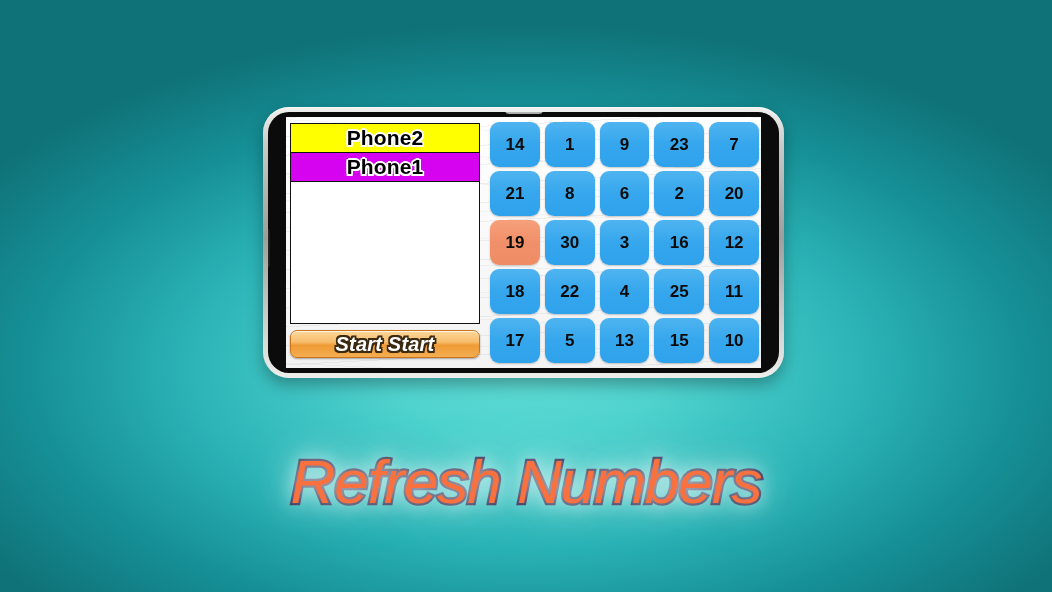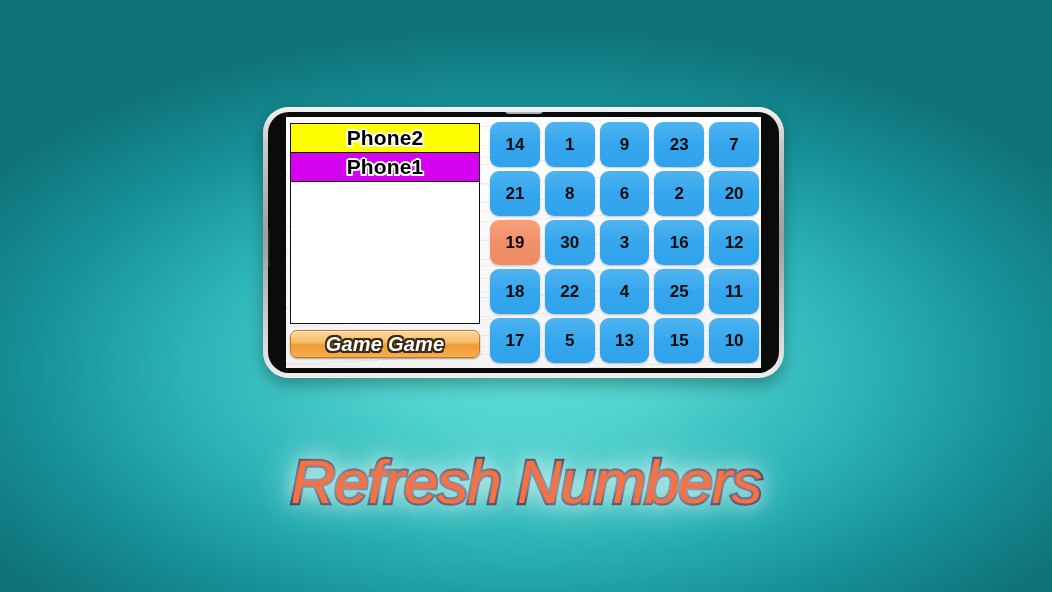--- a/index.html
+++ b/index.html
@@ -186,21 +186,21 @@
           </div>
 
           <div class="player-band" id="band-phone1" style="background: rgb(214, 3, 240);">
             <span>Phone1</span>
           </div>
 
           <div id="message-panel"></div>
 
 
           <div class="app-btn">
-            <span>Game Game</span>
+            <span>Start Start</span>
           </div>
 
         </div>
 
         <div id="grid-area">
           <div id="grid">
               <div class="tile blue">14</div>
               <div class="tile blue">1</div>
               <div class="tile blue">9</div>
               <div class="tile blue">23</div>

